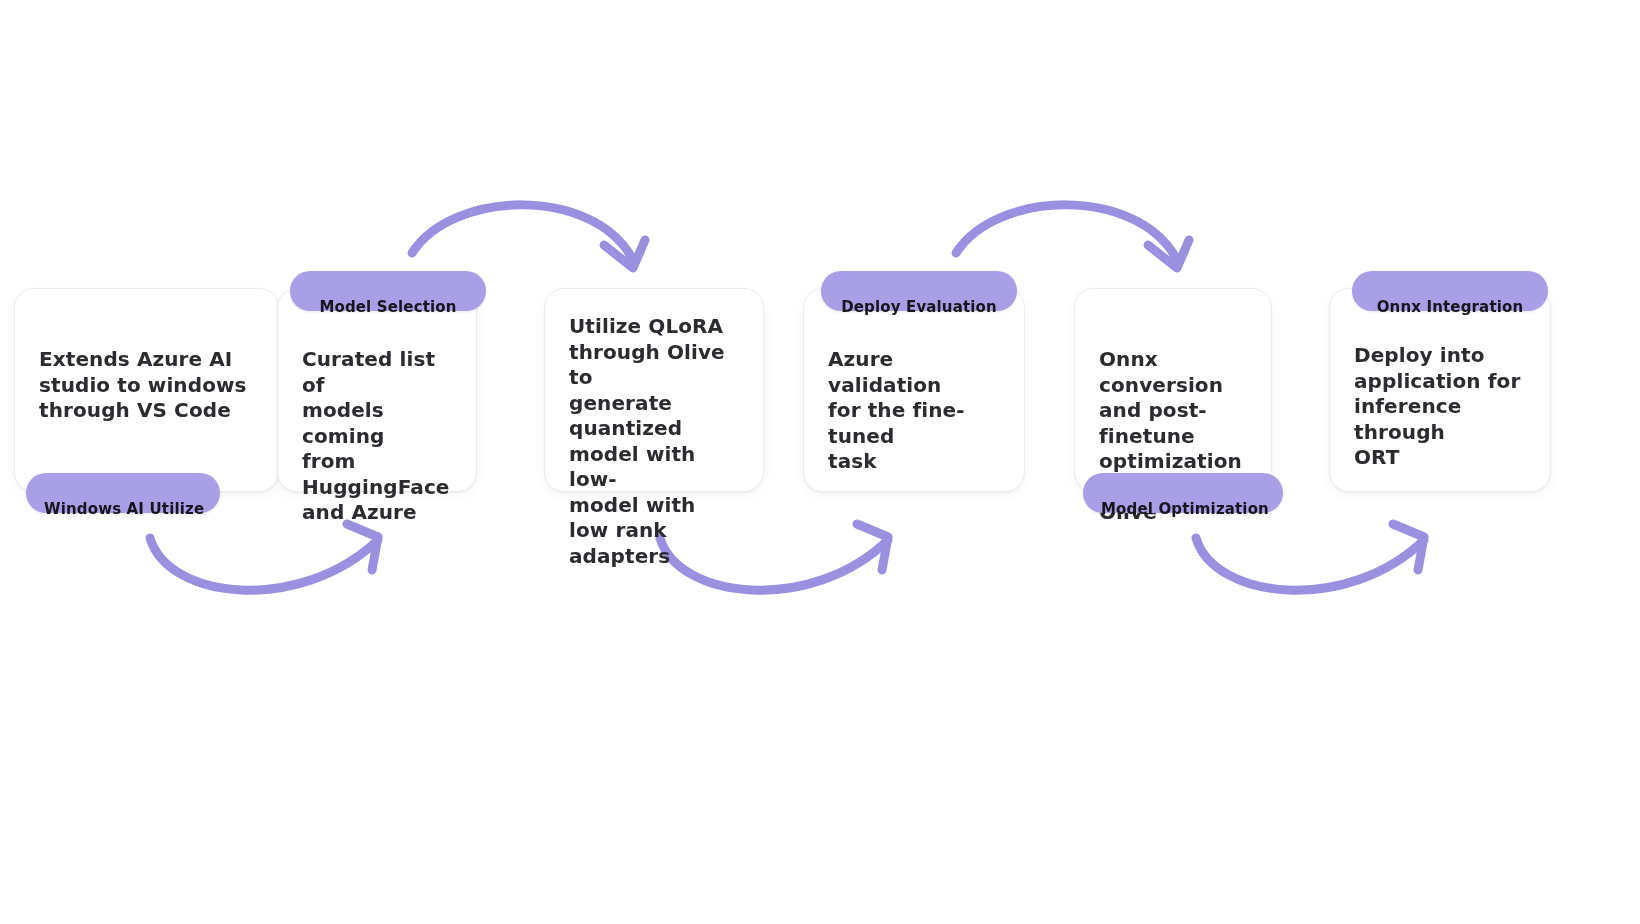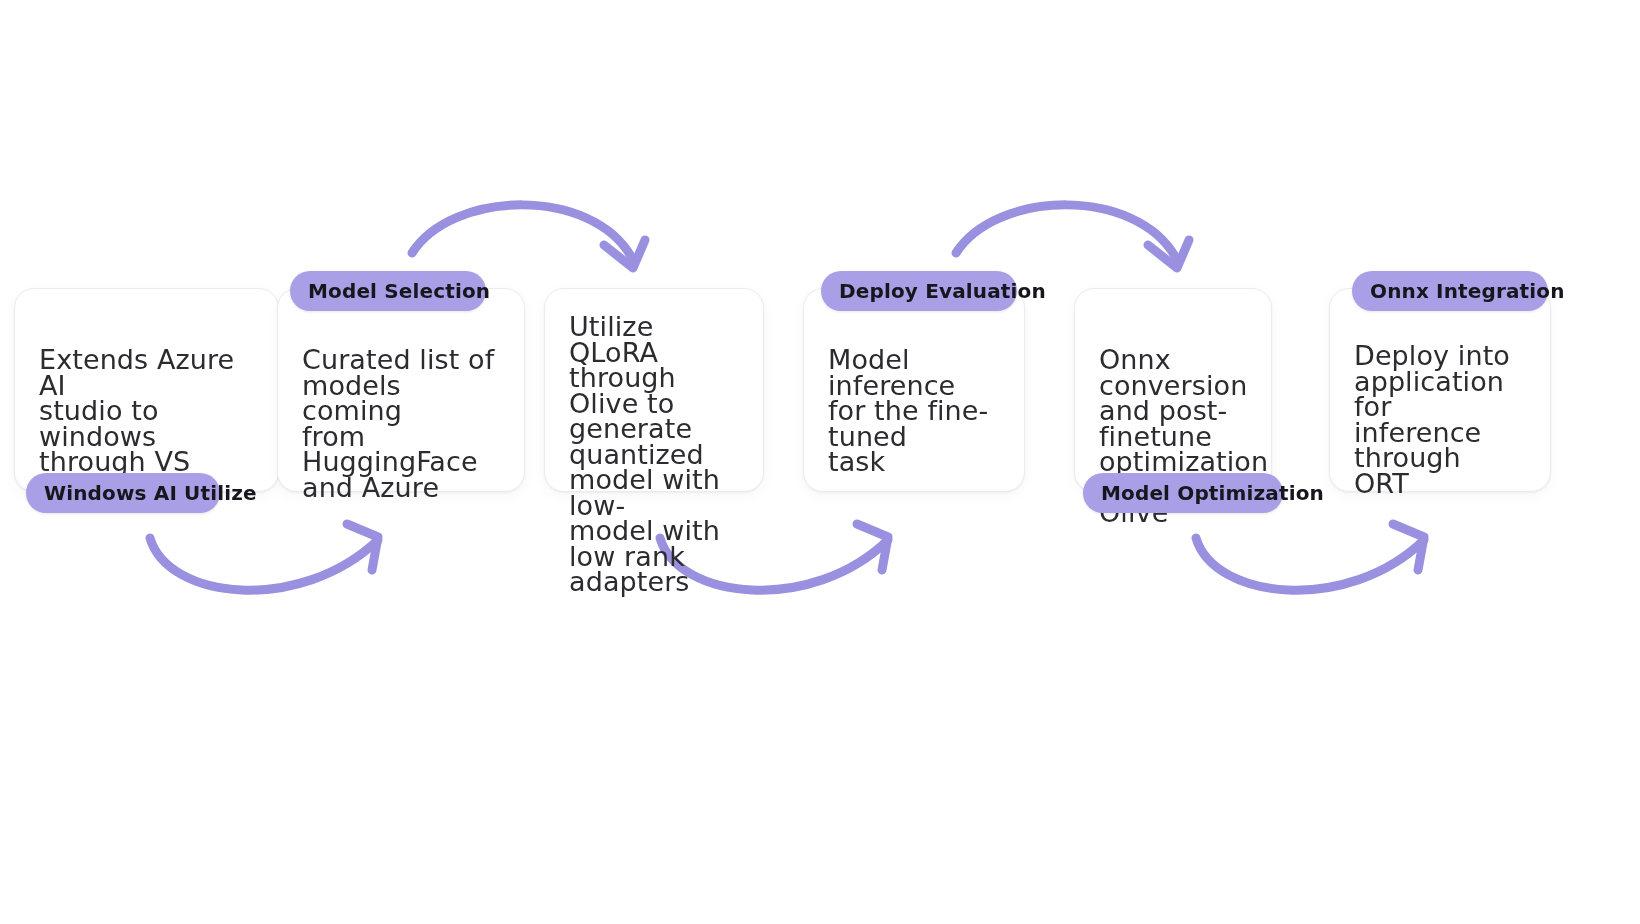--- a/index.html
+++ b/index.html
@@ -44,41 +44,41 @@
     box-shadow: 0 1px 2px rgba(16,16,20,0.05), 0 4px 14px rgba(16,16,20,0.035);
     z-index: 2;
   }
   .card-body {
     position: absolute;
     left: 0;
     right: 0;
     box-sizing: border-box;
     padding: 0 24px;
     color: #2b2b30;
-    font-size: 27px;
+    font-size: 20px;
     line-height: 25.5px;
     letter-spacing: 0.1px;
-    font-weight: 400;
+    font-weight: 700;
     white-space: pre-line;
   }
 
   
   .pill {
     position: absolute;
     box-sizing: border-box;
     height: 40px;
     line-height: 40px;
     border-radius: 20px;
     background: #a99fe6;
     color: #16161c;
-    font-size: 20px;
+    font-size: 15px;
     font-weight: 700;
     letter-spacing: 0.15px;
     text-align: center;
-    padding: 0 18px;
+    padding: 16px 18px;
     white-space: nowrap;
     box-shadow: 0 1px 3px rgba(16,16,20,0.10);
     z-index: 3;
   }
 </style>
 </head>
 <body>
 
 <div id="stage">
 
@@ -116,39 +116,39 @@
     </g>
   </svg>
 
   <div class="card" style="left:14px; top:288px; width:265px; height:204px;">
     <div class="card-body" style="top:58px;">Extends Azure AI
 studio to windows
 through VS Code</div>
   </div>
   <div class="pill" style="left:26px; top:473px; width:194px;">Windows AI Utilize</div>
 
-  <div class="card" style="left:277px; top:288px; width:248px; height:204px;">
+  <div class="card" style="left:277px; top:288px; width:200px; height:204px;">
     <div class="card-body" style="top:58px;">Curated list of
 models coming
 from HuggingFace
 and Azure</div>
   </div>
   <div class="pill" style="left:290px; top:271px; width:196px;">Model Selection</div>
 
   <div class="card" style="left:544px; top:288px; width:220px; height:204px;">
     <div class="card-body" style="top:25px;">Utilize QLoRA
 through Olive to
 generate quantized
 model with low-
 model with low rank
 adapters</div>
   </div>
 
   <div class="card" style="left:803px; top:288px; width:222px; height:204px;">
-    <div class="card-body" style="top:58px;">Model inference
+    <div class="card-body" style="top:58px;">Azure validation
 for the fine-tuned
 task</div>
   </div>
   <div class="pill" style="left:821px; top:271px; width:196px;">Deploy Evaluation</div>
 
   <div class="card" style="left:1074px; top:288px; width:198px; height:204px;">
     <div class="card-body" style="top:58px;">Onnx conversion
 and post-finetune
 optimization
 through Olive</div>

